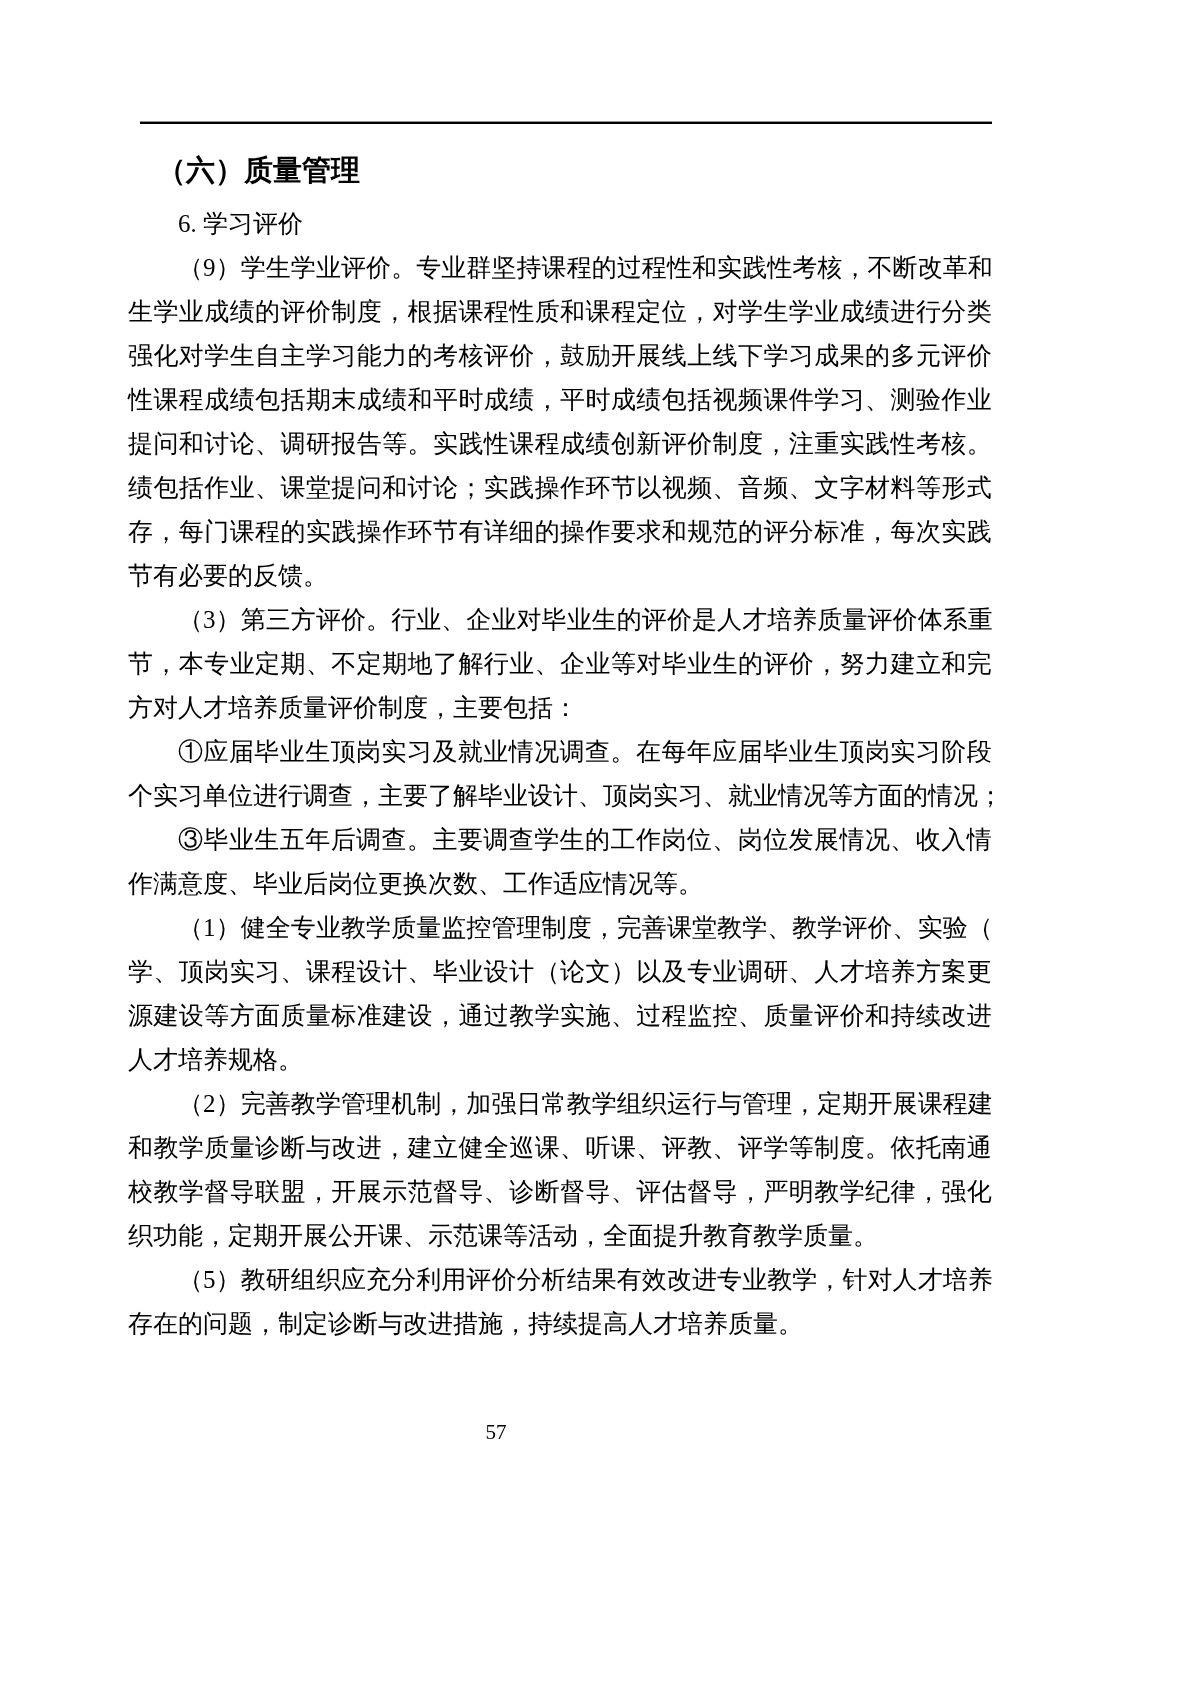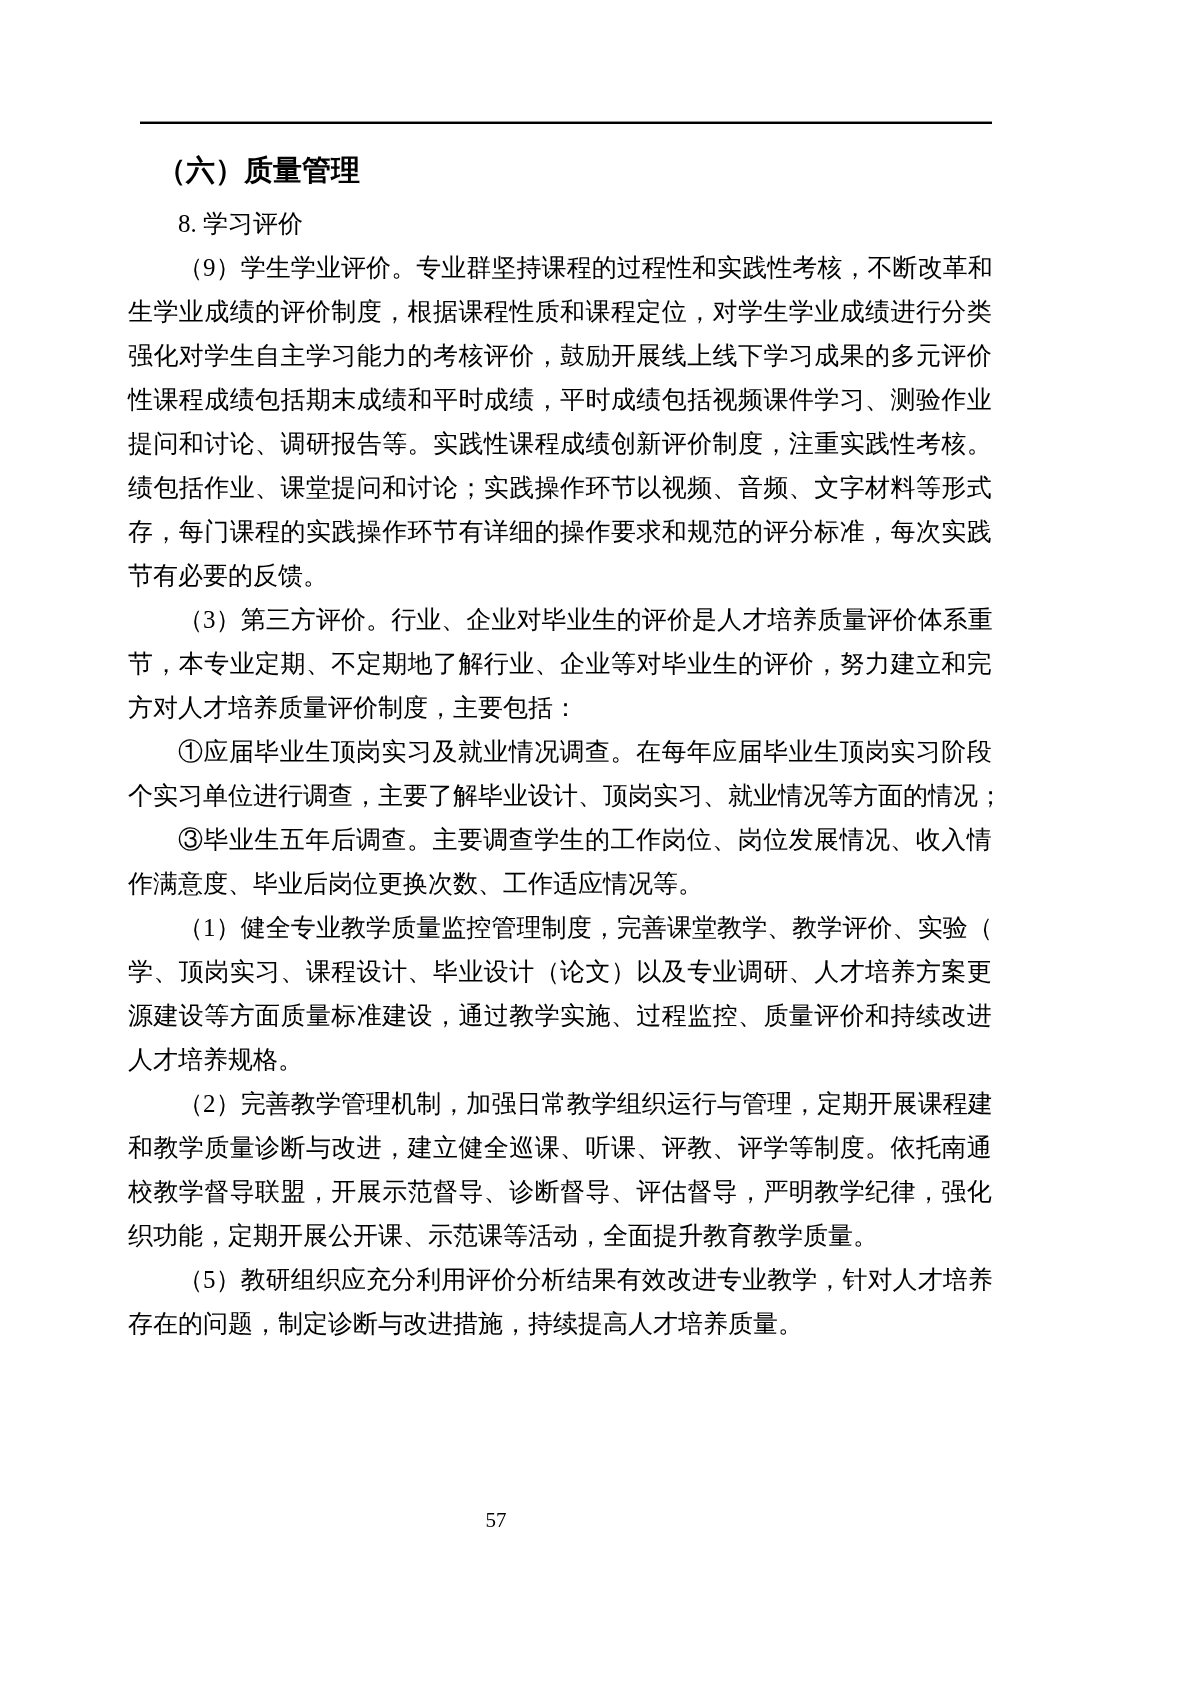--- a/index.html
+++ b/index.html
@@ -45,40 +45,40 @@
     text-align: justify;
   }
   .body-text p {
     margin: 0;
     padding: 0;
     text-indent: 2em;
   }
   .page-footer {
     position: absolute;
     left: 0;
-    top: 1508px;
+    top: 1420px;
     width: 100%;
     text-align: center;
     font-family: "Liberation Serif", "DejaVu Serif", serif;
     font-size: 21px;
     color: #000000;
   }
 </style>
 </head>
 <body>
 
 <div class="page">
 
   <div class="header-rule"></div>
 
   <main class="content">
     <h1 class="heading">（六）质量管理</h1>
 
     <div class="body-text">
-      <p>8. 学习评价</p>
+      <p>6. 学习评价</p>
       <p>（9）学生学业评价。专业群坚持课程的过程性和实践性考核，不断改革和完善学生学业成绩的评价制度，根据课程性质和课程定位，对学生学业成绩进行分类评价，强化对学生自主学习能力的考核评价，鼓励开展线上线下学习成果的多元评价。理论性课程成绩包括期末成绩和平时成绩，平时成绩包括视频课件学习、测验作业、课堂提问和讨论、调研报告等。实践性课程成绩创新评价制度，注重实践性考核。平时成绩包括作业、课堂提问和讨论；实践操作环节以视频、音频、文字材料等形式进行保存，每门课程的实践操作环节有详细的操作要求和规范的评分标准，每次实践操作环节有必要的反馈。</p>
       <p>（3）第三方评价。行业、企业对毕业生的评价是人才培养质量评价体系重要的环节，本专业定期、不定期地了解行业、企业等对毕业生的评价，努力建立和完善第三方对人才培养质量评价制度，主要包括：</p>
       <p>①应届毕业生顶岗实习及就业情况调查。在每年应届毕业生顶岗实习阶段对若干个实习单位进行调查，主要了解毕业设计、顶岗实习、就业情况等方面的情况；</p>
       <p>③毕业生五年后调查。主要调查学生的工作岗位、岗位发展情况、收入情况、工作满意度、毕业后岗位更换次数、工作适应情况等。</p>
       <p>（1）健全专业教学质量监控管理制度，完善课堂教学、教学评价、实验（训）教学、顶岗实习、课程设计、毕业设计（论文）以及专业调研、人才培养方案更新、资源建设等方面质量标准建设，通过教学实施、过程监控、质量评价和持续改进，达成人才培养规格。</p>
       <p>（2）完善教学管理机制，加强日常教学组织运行与管理，定期开展课程建设水平和教学质量诊断与改进，建立健全巡课、听课、评教、评学等制度。依托南通高职院校教学督导联盟，开展示范督导、诊断督导、评估督导，严明教学纪律，强化教学组织功能，定期开展公开课、示范课等活动，全面提升教育教学质量。</p>
       <p>（5）教研组织应充分利用评价分析结果有效改进专业教学，针对人才培养过程中存在的问题，制定诊断与改进措施，持续提高人才培养质量。</p>
     </div>
   </main>
 

